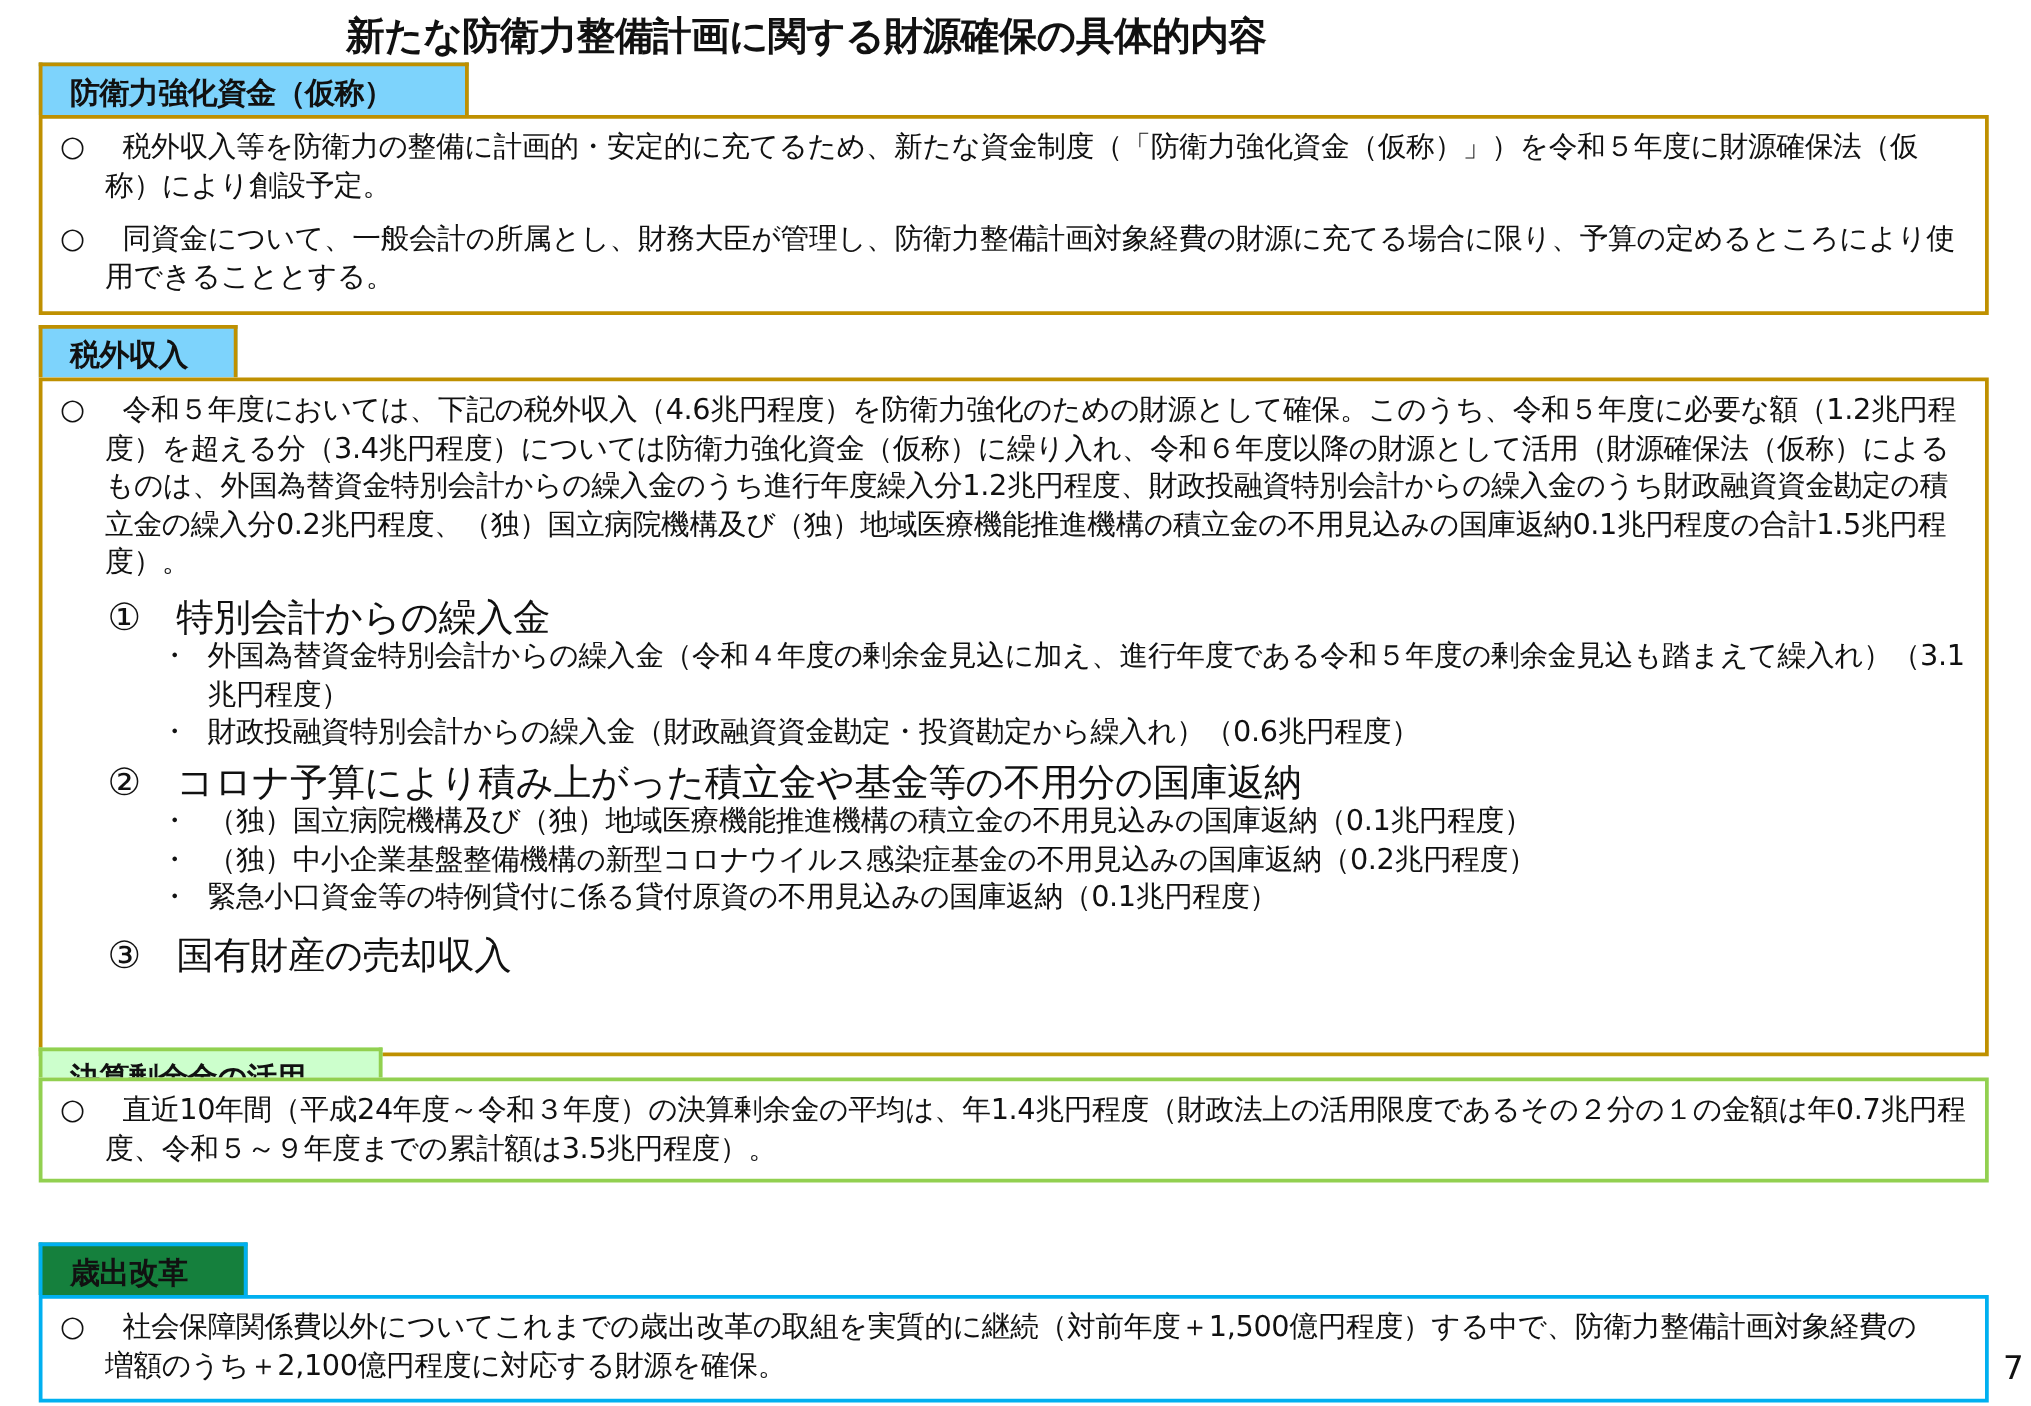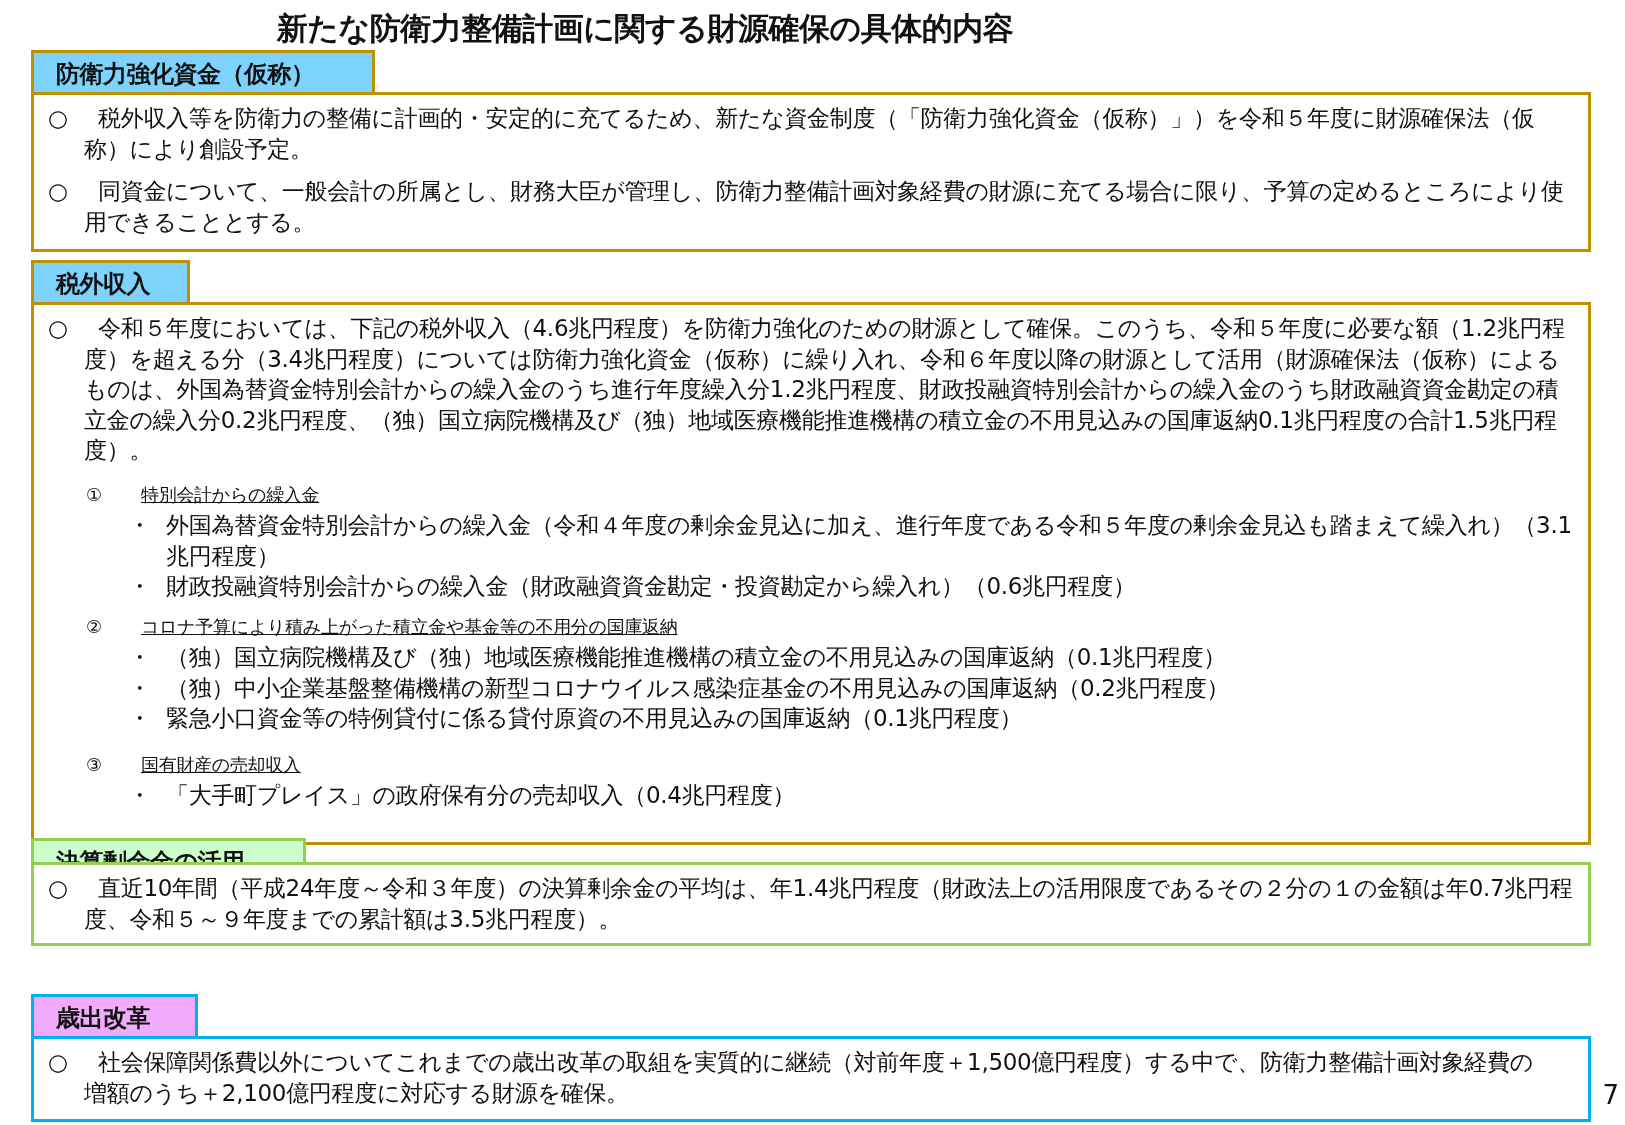--- a/index.html
+++ b/index.html
@@ -34,37 +34,36 @@
       position: absolute;
       left: 0;
       width: 1560px;
       border: 3px solid;
       background: #ffffff;
     }
     .gold .tab { background: #7dd3fc; border-color: #bf9000; }
     .gold .box { border-color: #bf9000; }
     .green .tab { background: #ccffcc; border-color: #92d050; margin-top: 18px; }
     .green .box { border-color: #92d050; }
-    .blue .tab { background: #f0abfc; border-color: #00b0f0; }
+    .blue .tab { background: #15803d; border-color: #00b0f0; }
     .blue .box { border-color: #00b0f0; }
 
     .para {
       font-size: 23px;
       line-height: 30.5px;
       padding-left: 36px;
       text-indent: -36px;
       letter-spacing: -0.3px;
     }
     .para .mark { display: inline-block; width: 50px; text-indent: 0; }
     .item-head {
-      font-size: 18px;
+      font-size: 30px;
       line-height: 30.5px;
       padding-left: 38px;
       letter-spacing: -0.3px;
-      text-decoration: underline;
     }
     .item-head .num { display: inline-block; width: 55px; }
     .bullet {
       font-size: 23px;
       line-height: 30.5px;
       padding-left: 118px;
       text-indent: -38px;
       letter-spacing: -0.3px;
     }
     .bullet .dot { display: inline-block; width: 38px; text-indent: 0; }
@@ -122,23 +121,20 @@
       </div>
       <div class="bullet">
         <span class="dot">・</span><span>緊急小口資金等の特例貸付に係る貸付原資の不用見込みの国庫返納（0.1兆円程度）</span>
       </div>
     </div>
 
     <div>
       <div class="item-head">
         <span class="num">③</span><span>国有財産の売却収入</span>
       </div>
-      <div class="bullet">
-        <span class="dot">・</span><span>「大手町プレイス」の政府保有分の売却収入（0.4兆円程度）</span>
-      </div>
     </div>
   </div>
 </div>
 
 <div class="section green" style="top:820px;">
   <div class="tab" style="width:275px;">決算剰余金の活用</div>
   <div class="box" style="top:42px; height:84px; padding:8px 10px 0 14px;">
     <div class="para">
       <span class="mark">○</span><span>直近10年間（平成24年度～令和３年度）の決算剰余金の平均は、年1.4兆円程度（財政法上の活用限度であるその２分の１の金額は年0.7兆円程度、令和５～９年度までの累計額は3.5兆円程度）。</span>
     </div>

